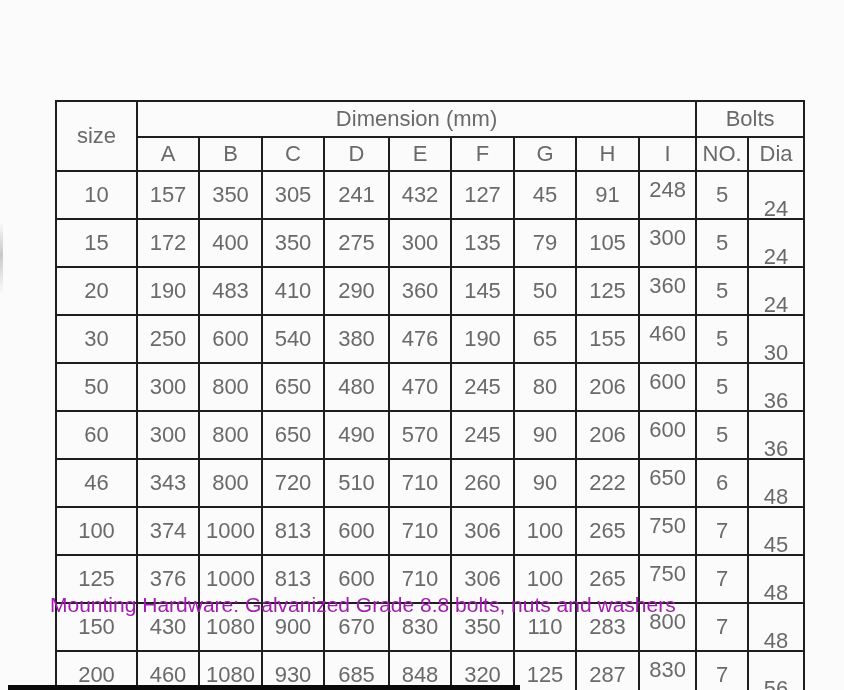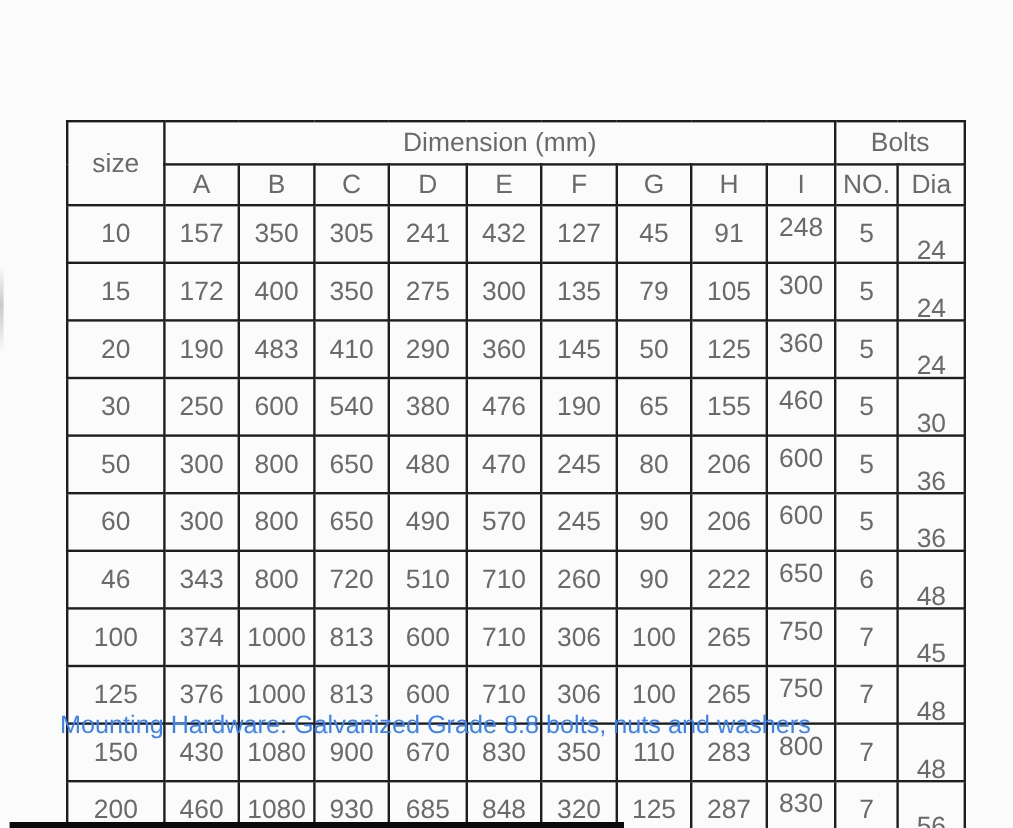--- a/index.html
+++ b/index.html
@@ -50,21 +50,21 @@
   tr.hrow1 th { height: 34px; }
   tr.hrow2 th { height: 32px; }
   table.spec tbody tr { height: 34px; }
   
   table.spec tbody td:nth-child(10) span { display:inline-block; transform: translateY(-5px); }
   table.spec tbody td:nth-child(12) span { display:inline-block; transform: translateY(4px); margin-top: 20px; }
   .notes {
     position: absolute;
     left: 50px;
     top: 588px;
-    color: #3b82f6;
+    color: #a21caf;
     font-size: 21px;
     line-height: 34px;
   }
   .bottom-bar {
     position: absolute;
     left: 8px;
     top: 685px;
     width: 512px;
     height: 5px;
     background: #0a0a0a;

